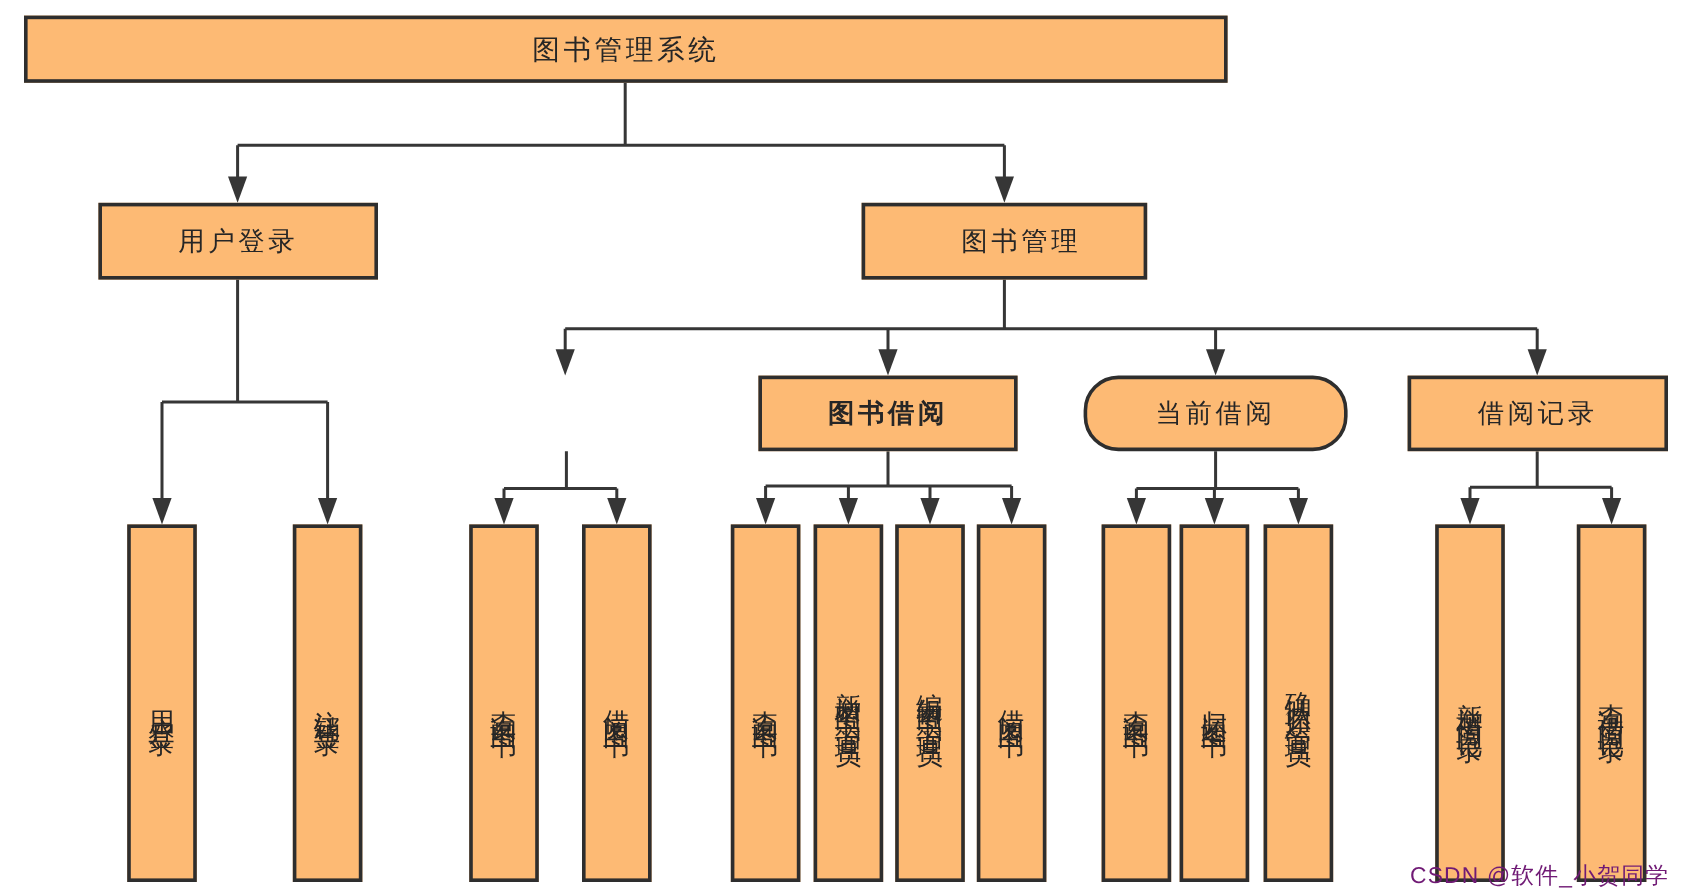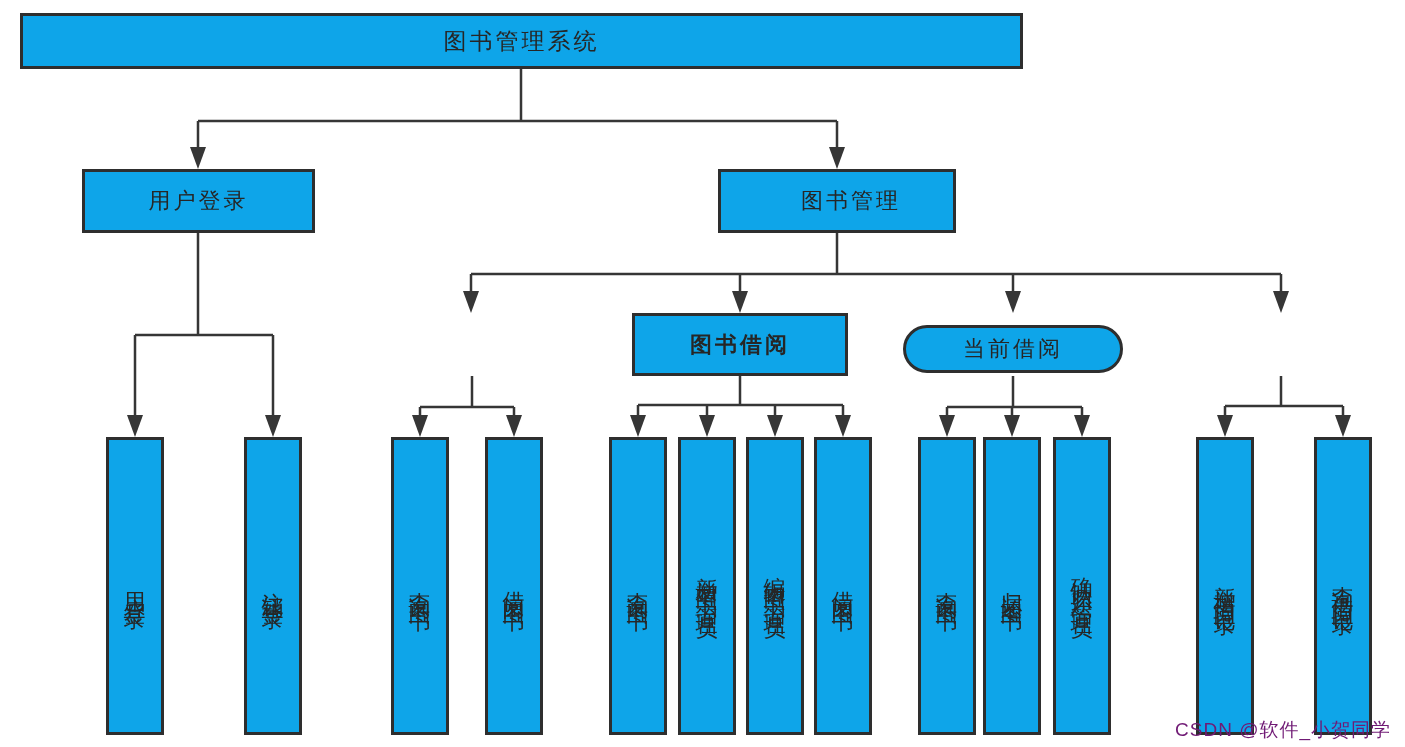--- a/index.html
+++ b/index.html
@@ -19,21 +19,21 @@
     position: absolute;
     left: 0;
     top: 0;
     width: 1405px;
     height: 747px;
     pointer-events: none;
   }
   .node {
     position: absolute;
     box-sizing: border-box;
-    background: #0ea5e9;
+    background: #fdba74;
     border: 3px solid #2e2e2e;
     display: flex;
     align-items: center;
     justify-content: center;
     color: #262626;
   }
   .node-h {
     font-size: 22px;
     letter-spacing: 3px;
     white-space: nowrap;
@@ -54,21 +54,21 @@
     line-height: 1.05;
     letter-spacing: 6px;
     white-space: nowrap;
   }
   
   .n-user-login   { left: 82px;  top: 169px; width: 233px; height: 64px; }
   .n-book-mgmt    { left: 718px; top: 169px; width: 238px; height: 64px; padding-left: 28px; }
   
   .n-new-book     { left: 363px;  top: 313px; width: 218px; height: 63px; }
   .n-book-borrow  { left: 632px;  top: 313px; width: 216px; height: 63px; font-weight: bold; }
-  .n-cur-borrow   { left: 903px;  top: 325px; width: 220px; height: 48px; border-radius: 29px; }
+  .n-cur-borrow   { left: 903px;  top: 313px; width: 220px; height: 63px; border-radius: 29px; }
   .n-borrow-rec   { left: 1173px; top: 313px; width: 217px; height: 63px; }
   
   .c-login        { left: 106px; }
   .c-logout       { left: 244px; }
   .c-nb-query     { left: 391px; }
   .c-nb-borrow    { left: 485px; }
   .c-bb-query     { left: 609px; }
   .c-bb-add       { left: 678px; }
   .c-bb-edit      { left: 746px; }
   .c-bb-borrow    { left: 814px; }
@@ -145,20 +145,23 @@
   <div class="node node-h n-book-mgmt">
     <span>图书管理</span>
   </div>
 
   <div class="node node-h n-book-borrow">
     <span>图书借阅</span>
   </div>
   <div class="node node-h n-cur-borrow">
     <span>当前借阅</span>
   </div>
+  <div class="node node-h n-borrow-rec">
+    <span>借阅记录</span>
+  </div>
 
   <div class="node node-v c-login">
     <span class="vtext">用户登录</span>
   </div>
   <div class="node node-v c-logout">
     <span class="vtext">注销登录</span>
   </div>
 
   <div class="node node-v c-nb-query">
     <span class="vtext">查询图书</span>

